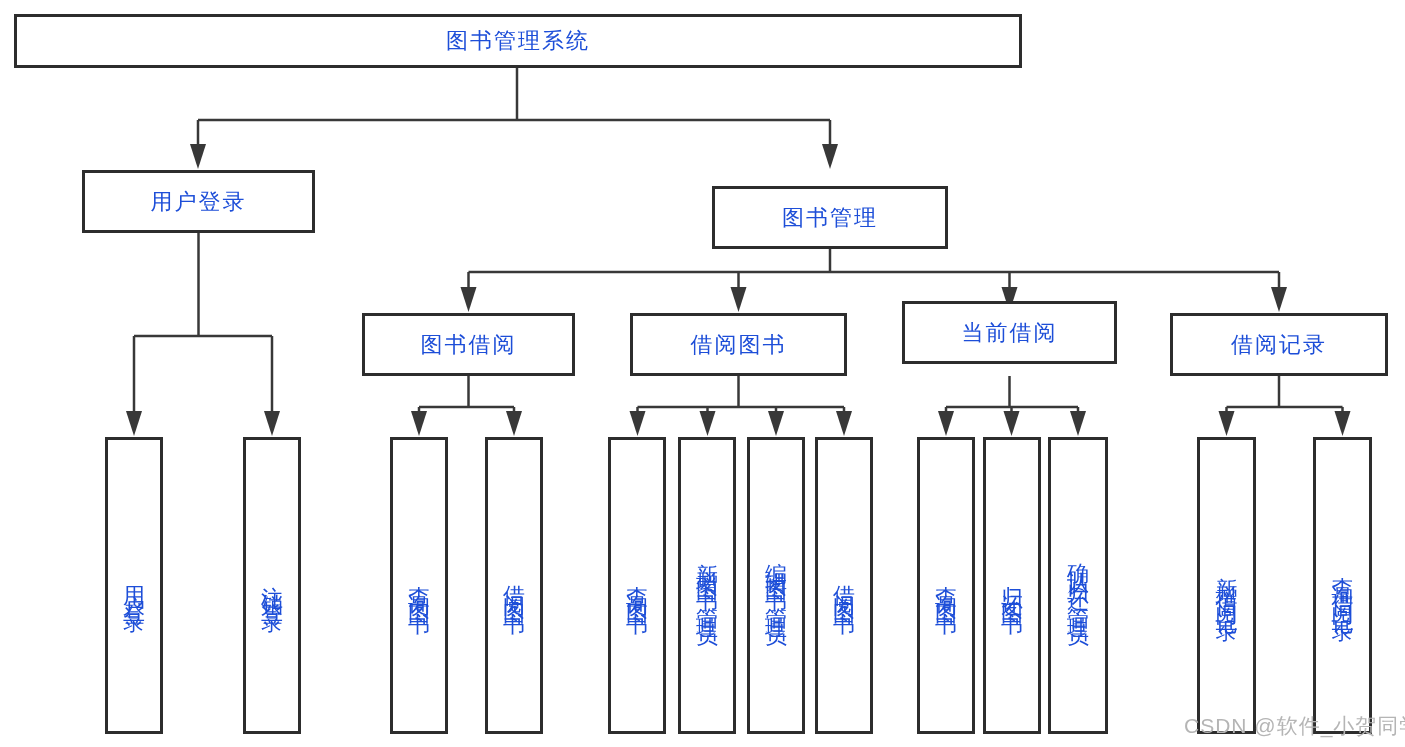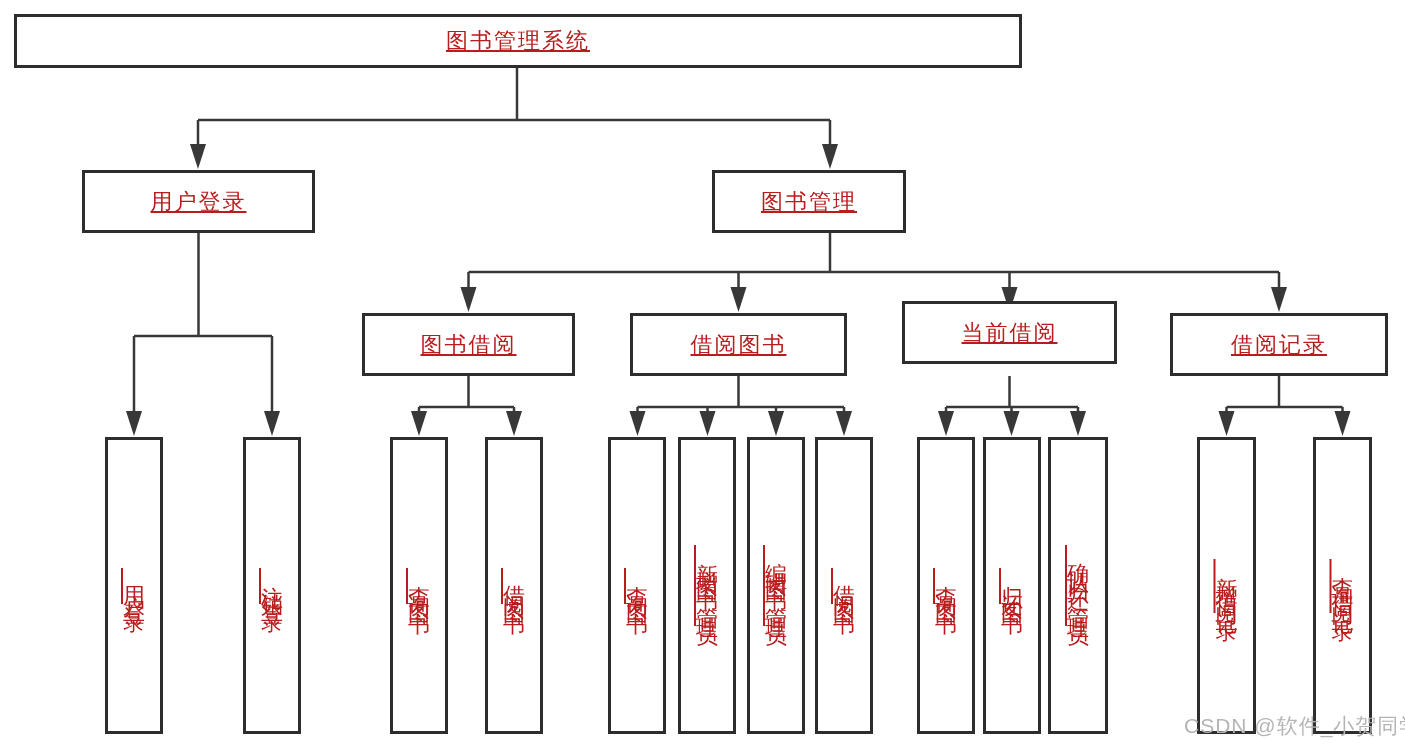--- a/index.html
+++ b/index.html
@@ -28,24 +28,23 @@
     box-sizing: border-box;
     border: 3px solid #2d2d2d;
     background: #ffffff;
     display: flex;
     align-items: center;
     justify-content: center;
     z-index: 2;
   }
   .node .lbl {
     font-size: 22px;
-    color: #b91c1c;
+    color: #1d4ed8;
     letter-spacing: 2px;
     white-space: nowrap;
-    text-decoration: underline;
   }
   .node.vert .lbl {
     writing-mode: vertical-rl;
     text-orientation: mixed;
     letter-spacing: 9px;
     white-space: normal;
     line-height: 1;
   }
   .watermark {
     position: absolute;
@@ -132,21 +131,21 @@
     </g>
   </svg>
 
   <div class="node" style="left:14px;top:14px;width:1008px;height:54px">
     <span class="lbl">图书管理系统</span>
   </div>
 
   <div class="node" style="left:82px;top:170px;width:233px;height:63px">
     <span class="lbl">用户登录</span>
   </div>
-  <div class="node" style="left:712px;top:170px;width:194px;height:63px">
+  <div class="node" style="left:712px;top:186px;width:236px;height:63px">
     <span class="lbl">图书管理</span>
   </div>
 
   <div class="node" style="left:362px;top:313px;width:213px;height:63px">
     <span class="lbl">图书借阅</span>
   </div>
   <div class="node" style="left:630px;top:313px;width:217px;height:63px">
     <span class="lbl">借阅图书</span>
   </div>
   <div class="node" style="left:902px;top:301px;width:215px;height:63px">

